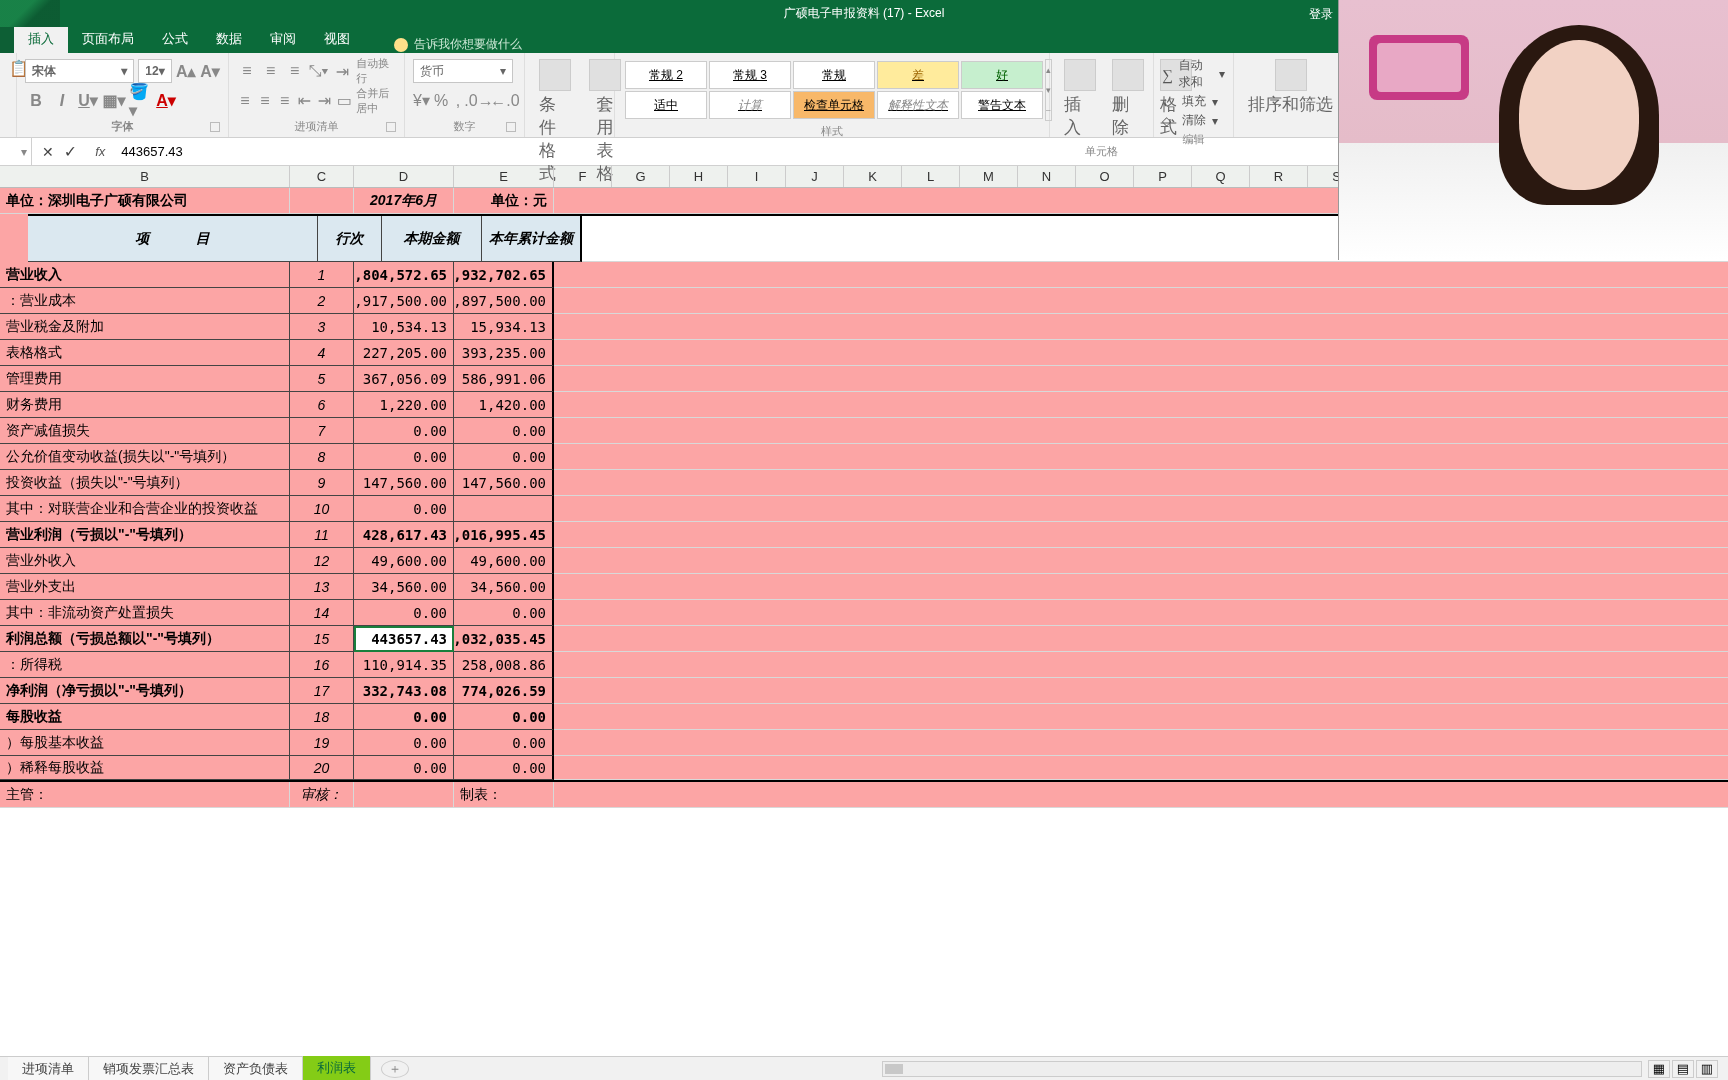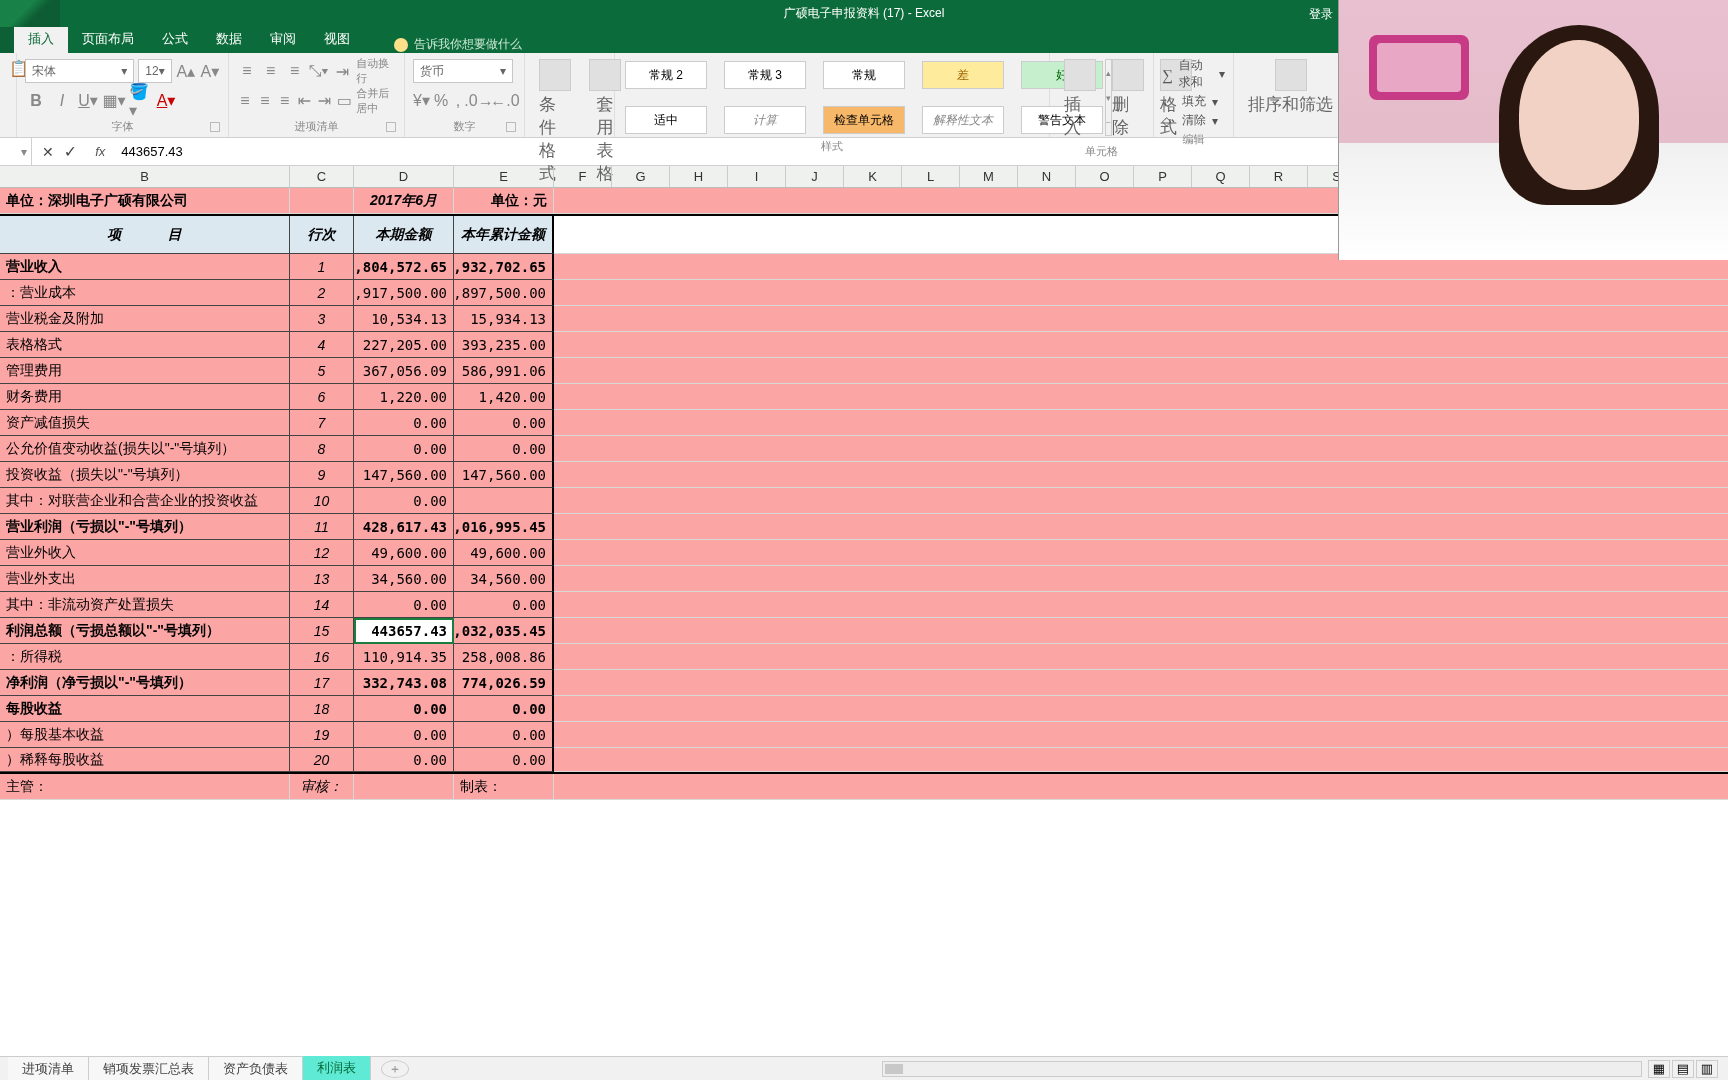--- a/index.html
+++ b/index.html
@@ -25,38 +25,38 @@
 .ribbon-tabs .tell-me{margin-left:30px;color:#cde8d6;font-size:12px;display:flex;align-items:center;gap:6px;}
 .ribbon-tabs .bulb{width:14px;height:14px;border-radius:50%;background:#ffe08a;display:inline-block;}
 
 
 .ribbon{height:85px;background:#f1f1f1;border-bottom:1px solid #d0d0d0;display:flex;}
 .group{border-right:1px solid #dedede;padding:4px 8px 0;display:flex;flex-direction:column;justify-content:space-between;}
 .group-label{text-align:center;font-size:11px;color:#888;padding:3px 0;position:relative;}
 .group-label .dlg{position:absolute;right:0;bottom:5px;width:10px;height:10px;border:1px solid #bbb;}
 
 .clipboard-group{width:16px;}
-.font-group{width:212px;}
+.font-group{width:212px;font-weight:bold;}
 .align-group{width:176px;}
 .number-group{width:120px;}
 .cond-group{width:90px;}
 .styles-group{width:435px;}
 .cells-group{width:104px;}
 .editing-group{width:80px;}
 .sortfilter-group{}
 
 .row1{display:flex;align-items:center;gap:4px;height:28px;}
 .row2{display:flex;align-items:center;gap:4px;height:26px;}
 .ctrl{height:24px;border:1px solid #c6c6c6;background:#fff;font-size:12px;display:flex;align-items:center;padding:0 6px;color:#666;}
 .smallbtn{width:22px;height:22px;display:flex;align-items:center;justify-content:center;color:#888;}
 .bigbtn{display:flex;flex-direction:column;align-items:center;gap:2px;font-size:17px;color:#666;padding:2px 6px;}
 .bigbtn .ico{width:32px;height:32px;background:#e0e0e0;border:1px solid #ccc;}
 
 
-.style-gallery{display:grid;grid-template-columns:repeat(5,82px);grid-template-rows:28px 28px;gap:17px;padding:2px;}
+.style-gallery{display:grid;grid-template-columns:repeat(5,82px);grid-template-rows:28px 28px;gap:2px;padding:2px;text-decoration:underline;}
 .style-cell{border:1px solid #ccc;font-size:12px;display:flex;align-items:center;justify-content:center;background:#fff;}
 .style-cell.sel{background:#f8b869;color:#000;}
 .style-cell.italic{font-style:italic;color:#888;}
 .style-cell.neutral{background:#ffeb9c;color:#9c6500;}
 .style-cell.good{background:#c6efce;color:#006100;}
 .gallery-more{width:20px;display:flex;flex-direction:column;border:1px solid #ccc;}
 .gallery-more div{flex:1;display:flex;align-items:center;justify-content:center;font-size:9px;color:#888;}
 
 
 .namebox-row{height:28px;display:flex;align-items:center;border-bottom:1px solid #d0d0d0;background:#fff;}
@@ -68,40 +68,40 @@
 .fx-label{font-style:italic;font-size:13px;color:#555;padding:0 8px;}
 .formula-input{flex:1;padding-left:8px;font-size:13px;}
 
 
 .colheaders{height:22px;display:flex;background:#eef1ee;border-bottom:1px solid #bbb;font-size:13px;color:#333;}
 .colheaders .ch{border-right:1px solid #ccc;display:flex;align-items:center;justify-content:center;}
 
 
 .grid{position:relative;background:#fca5a5;}
 .sheet-row{display:flex;height:26px;}
-.sheet-row.hdr{height:40px;}
+.sheet-row.hdr{height:48px;margin-left:28px;}
 .cell{border-right:1px solid #d8d8d8;border-bottom:1px solid #d8d8d8;padding:0 6px;display:flex;align-items:center;font-size:14px;overflow:hidden;white-space:nowrap;}
 .wB{width:290px;} .wC{width:64px;} .wD{width:100px;} .wE{width:100px;}
 .wRest{flex:1;border-right:none;}
 .num{justify-content:flex-end;font-family:"SimSun",monospace;}
 .center{justify-content:center;font-style:italic;}
 .bold{font-weight:600;}
 
 .tbl-border .cell{border-color:#444;}
 .tbl-top{border-top:2px solid #000;}
 .tbl-bottom{border-bottom:2px solid #000;}
 .tbl-right{border-right:2px solid #000 !important;}
 .header-row .cell{background:#dbe8f0;font-weight:600;border-color:#444;}
 .selected-cell{outline:2px solid #1a7f3c;outline-offset:-2px;background:#fff;}
 
 
 .sheetbar{position:absolute;bottom:0;left:0;right:0;height:24px;background:#f1f1f1;border-top:1px solid #ccc;display:flex;align-items:center;font-size:13px;}
 .sheetbar .navbtn{width:8px;}
 .sheetbar .stab{padding:3px 14px;border-right:1px solid #ccc;background:#f7f7f7;color:#444;cursor:pointer;}
-.sheetbar .stab.active{background:#5eead4;color:#0b6b3a;border-bottom:2px solid #ef4444;}
+.sheetbar .stab.active{background:#84cc16;color:#0b6b3a;border-bottom:2px solid #ef4444;}
 .sheetbar .addtab{width:28px;height:18px;border:1px solid #ccc;border-radius:50%;margin-left:10px;display:flex;align-items:center;justify-content:center;color:#888;}
 .sheetbar .hscroll{margin-left:auto;width:760px;height:16px;background:#eee;border:1px solid #ccc;position:relative;margin-right:6px;}
 .sheetbar .hscroll .thumb{position:absolute;left:2px;top:2px;width:18px;height:10px;background:#c8c8c8;}
 .sheetbar .viewbtns{display:flex;gap:2px;margin-right:10px;}
 .sheetbar .viewbtns span{width:22px;height:18px;border:1px solid #ccc;display:flex;align-items:center;justify-content:center;}
 
 .editing-btns{display:flex;flex-direction:column;gap:2px;font-size:12px;color:#555;}
 .editing-btns .eb{display:flex;align-items:center;gap:6px;}
 .editing-btns .eb .ico{width:14px;height:14px;display:inline-block;}
 .sigma{font-size:15px;font-family:serif;}

